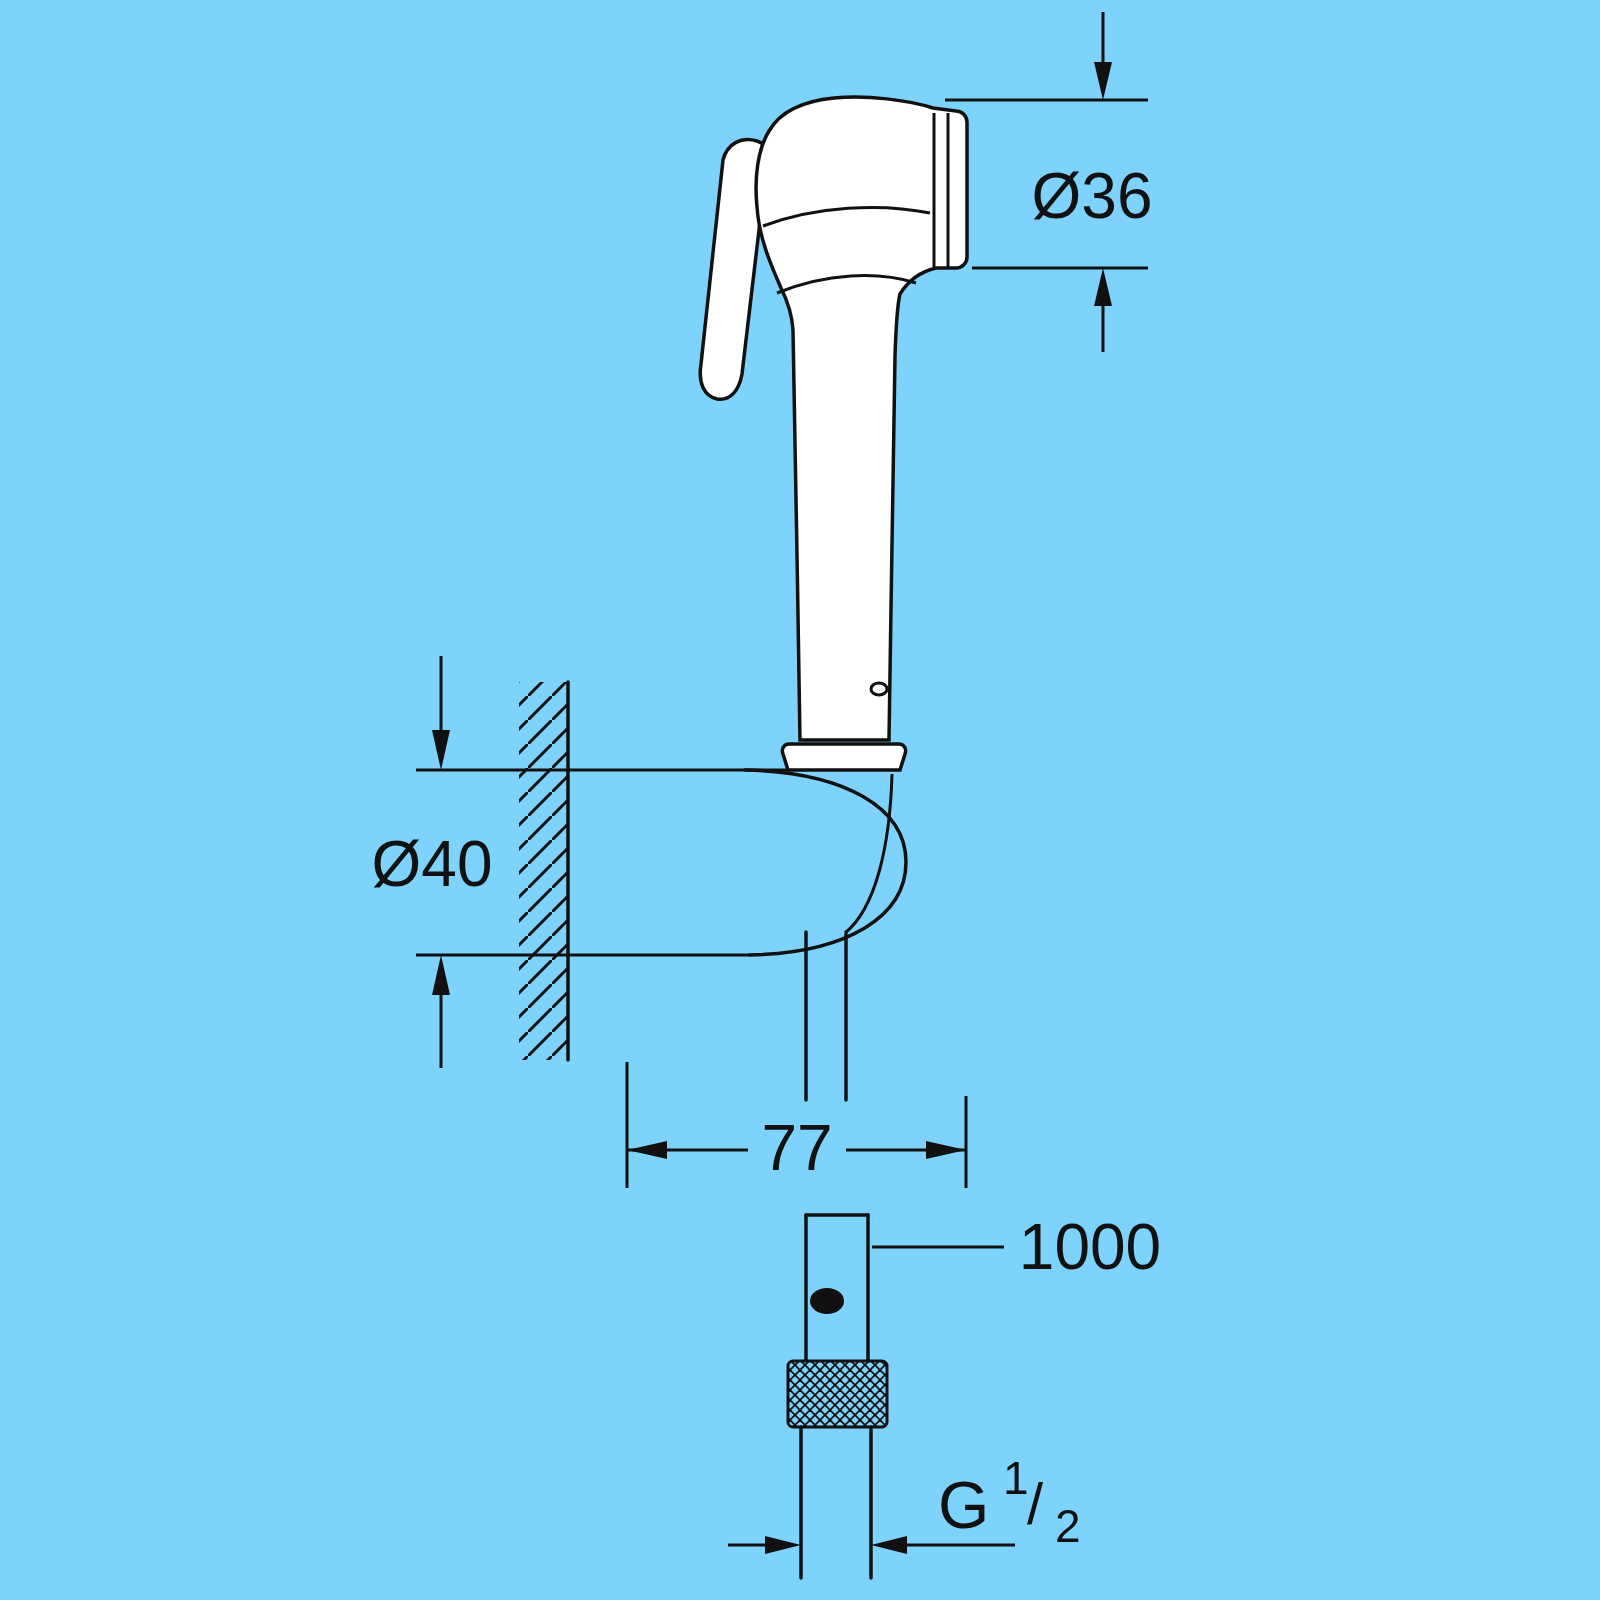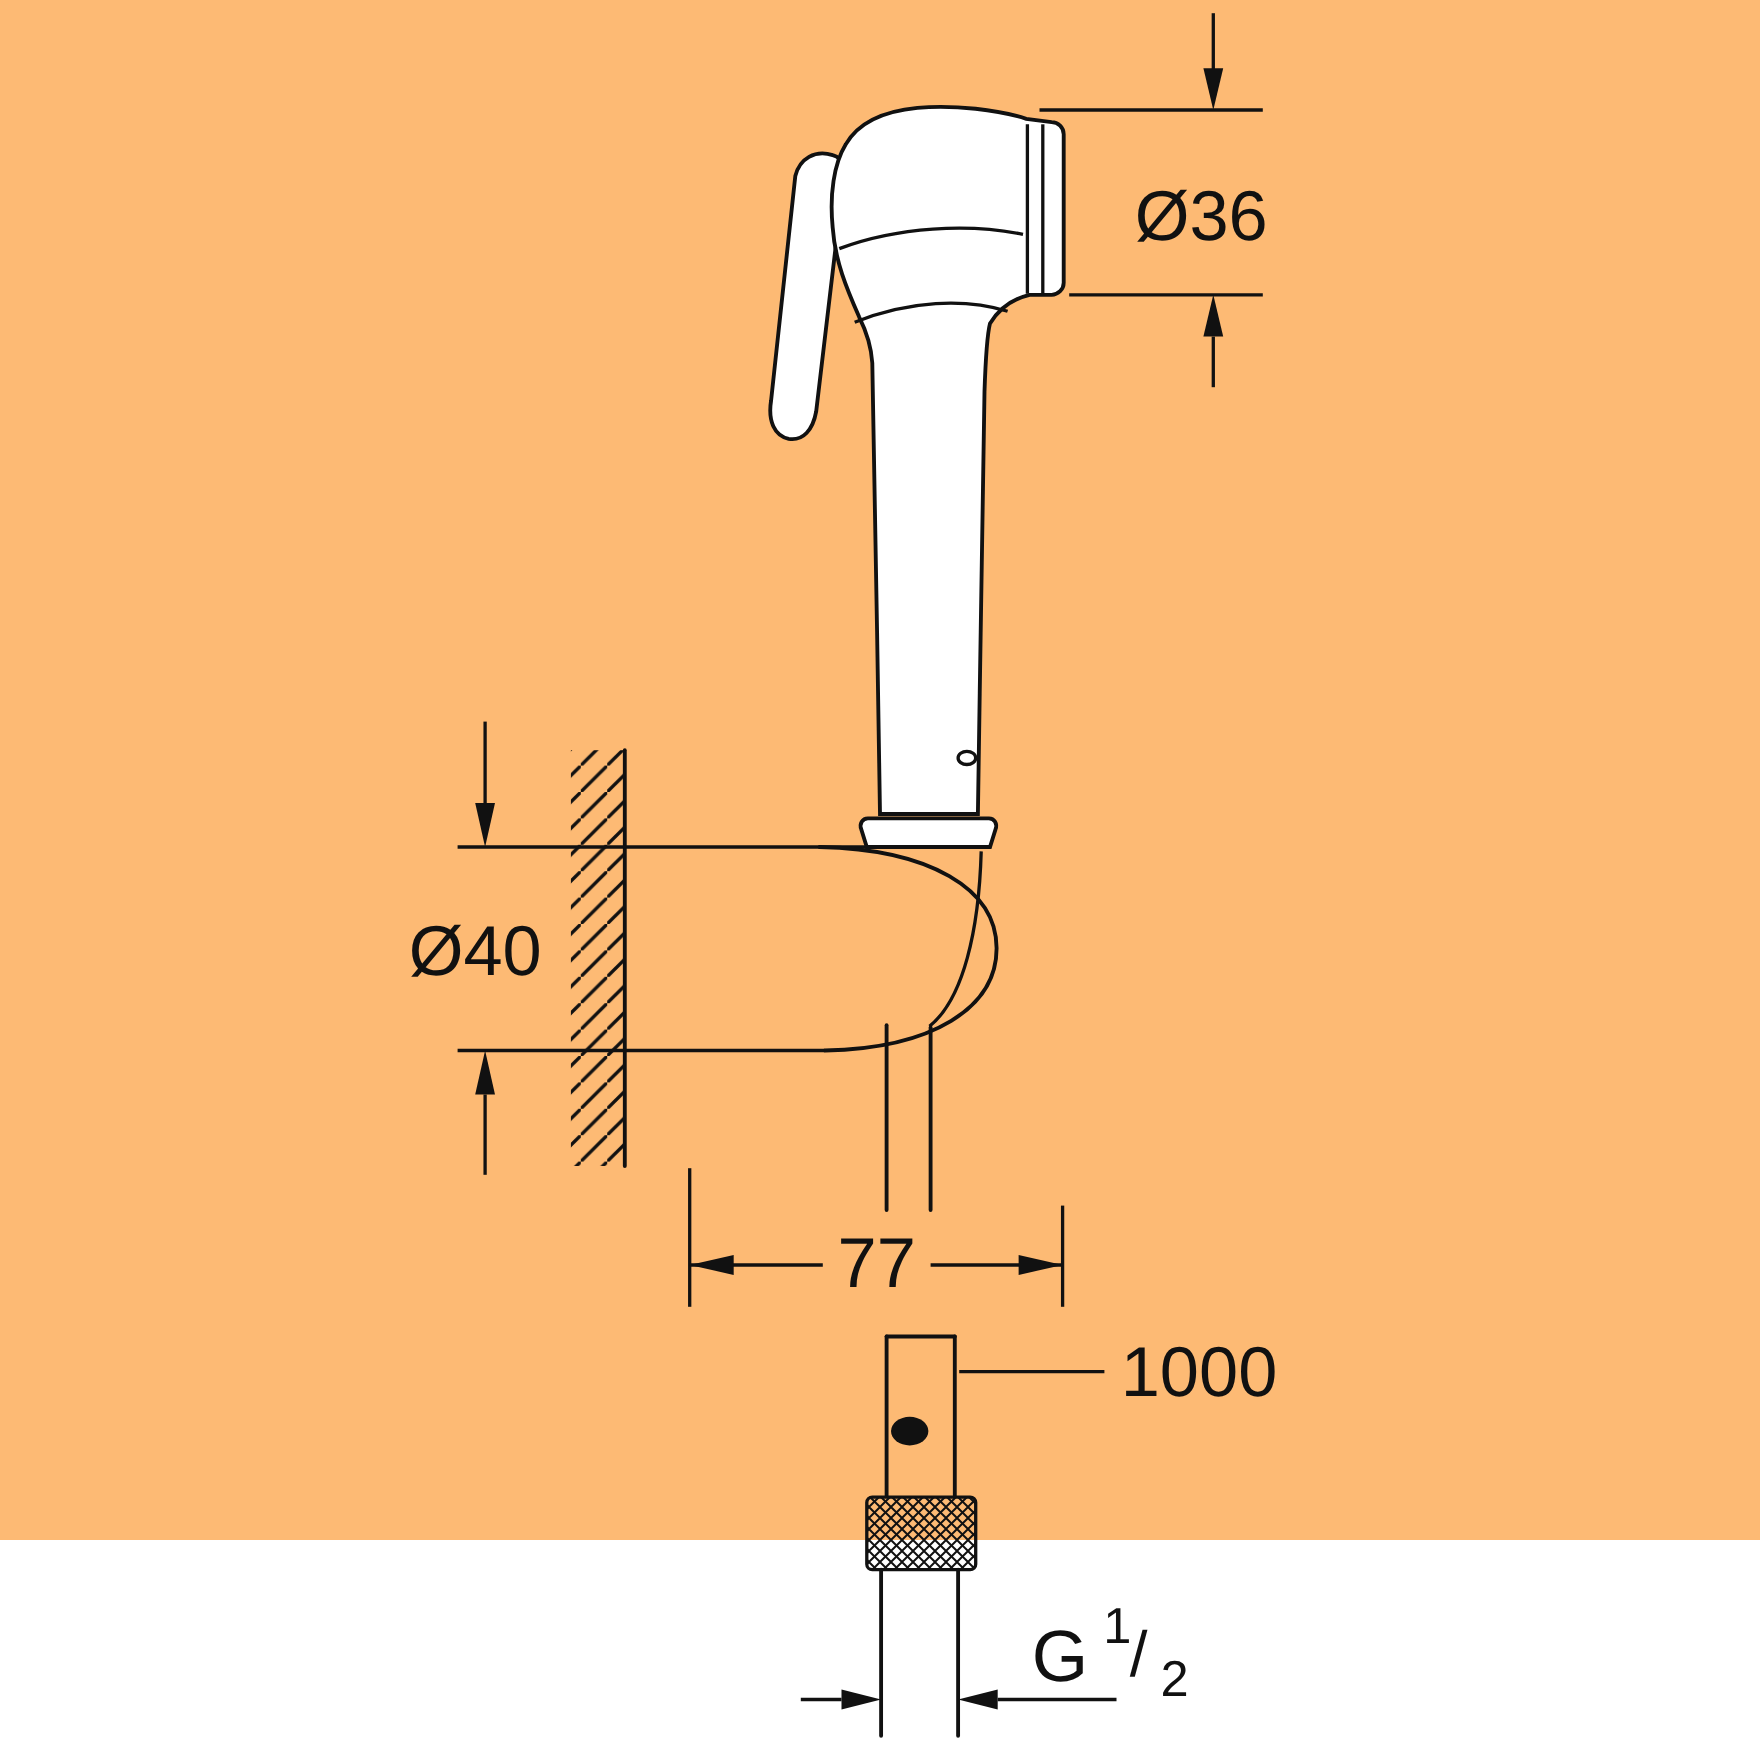--- a/index.html
+++ b/index.html
@@ -5,22 +5,22 @@
   html, body {
     margin: 0;
     padding: 0;
     background: #ffffff;
     width: 1600px;
     height: 1600px;
     overflow: hidden;
   }
   .stage {
     width: 1600px;
-    height: 1400px;
-    background: #fdba74;
+    height: 1600px;
+    background: #7dd3fc;
   }
   svg { display: block; }
   svg text {
     font-family: "Liberation Sans", "DejaVu Sans", sans-serif;
     fill: #111111;
   }
   .dim-text  { font-size: 64px; }
   .dim-text-lg { font-size: 66px; }
   .dim-text-sm { font-size: 46px; }
   .dim-text-md { font-size: 58px; }

